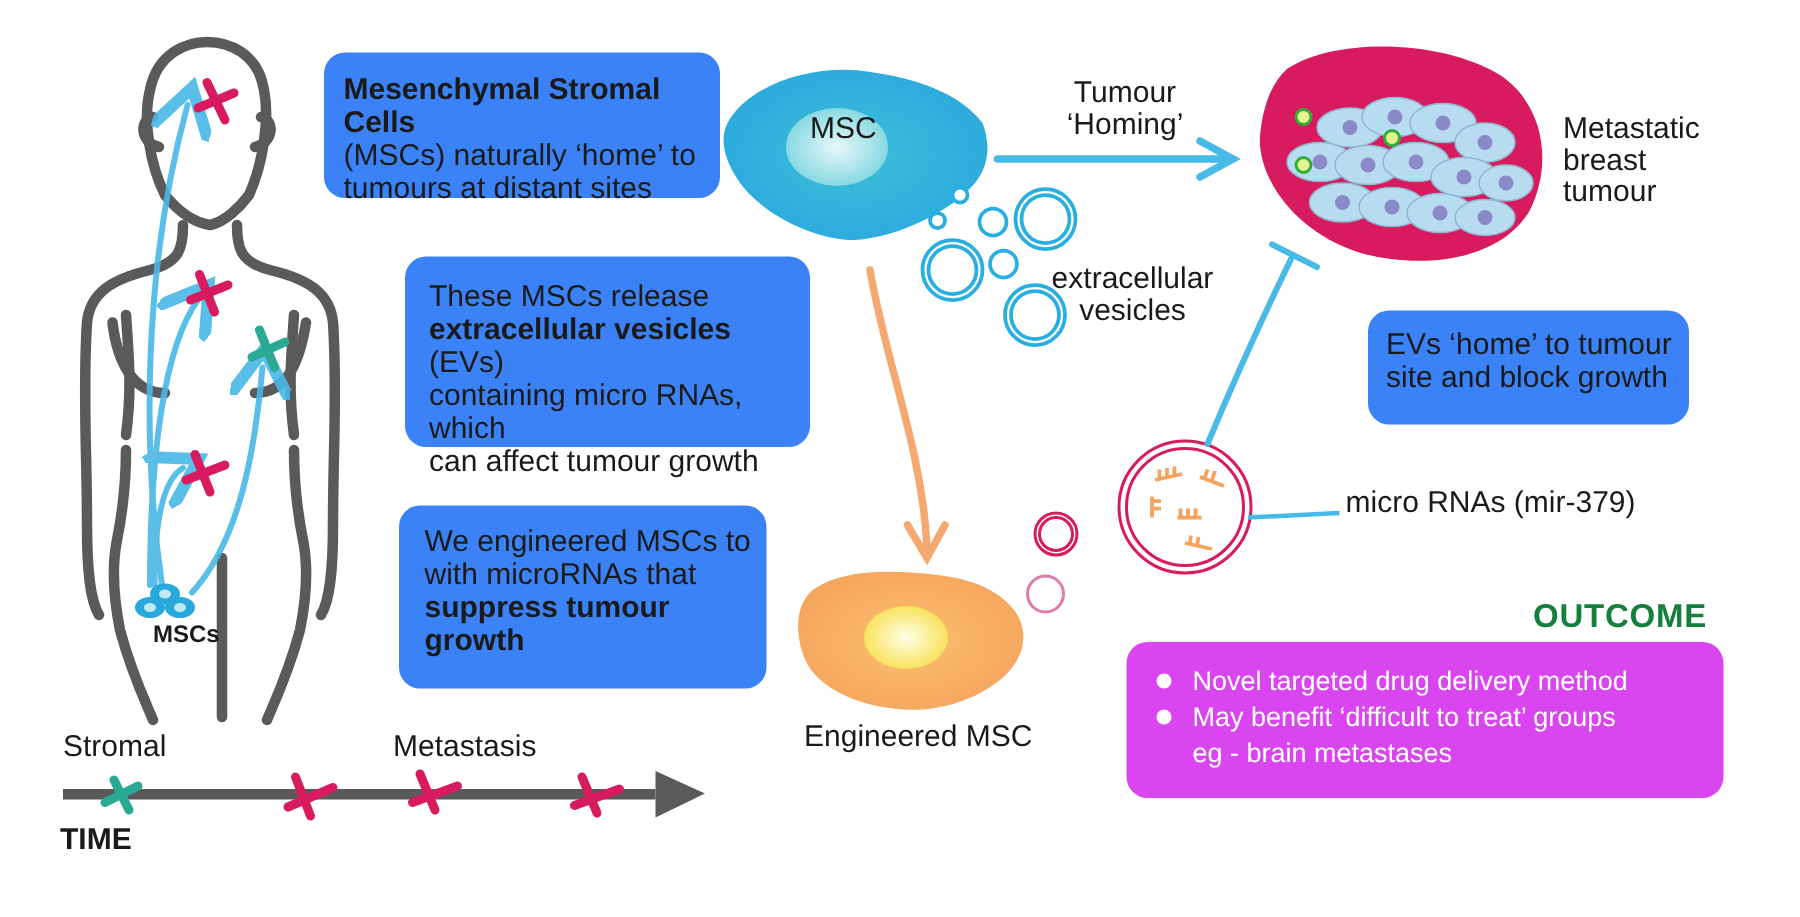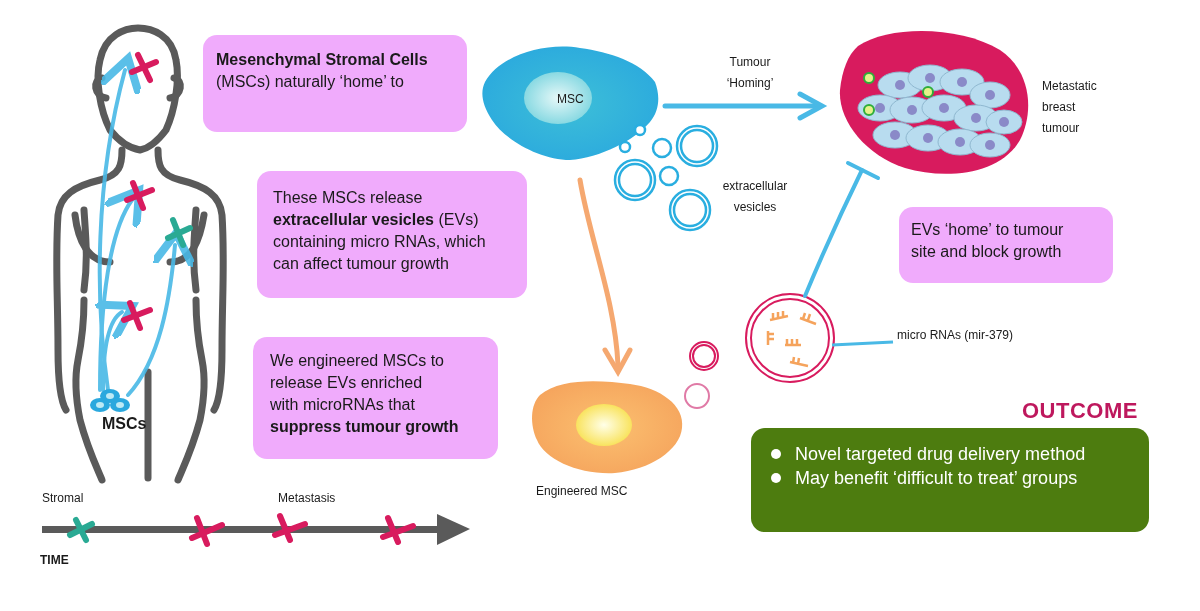--- a/index.html
+++ b/index.html
@@ -1,23 +1,23 @@
 <!DOCTYPE html>
 <html><head>
 <meta charset="utf-8">
 <style>
   html,body{margin:0;padding:0;background:#fff;}
   body{width:1200px;height:611px;position:relative;overflow:hidden;font-family:"Liberation Sans","DejaVu Sans",sans-serif;color:#111;}
-  .pinkbox{position:absolute;background:#f0abfc;border-radius:14px;font-size:16px;line-height:22px;color:#1a1a1a;box-sizing:border-box;}
+  .pinkbox{position:absolute;background:#3b82f6;border-radius:14px;font-size:20px;line-height:22px;color:#1a1a1a;box-sizing:border-box;margin-left:13px;}
   .pinkbox b{font-weight:bold;}
-  .lbl{position:absolute;font-size:12px;line-height:21px;color:#1a1a1a;}
+  .lbl{position:absolute;font-size:20px;line-height:21px;color:#1a1a1a;}
   .center{text-align:center;}
   svg{position:absolute;left:0;top:0;}
-  .outcome-title{position:absolute;left:1022px;top:398px;font-size:22px;font-weight:bold;color:#be185d;letter-spacing:0.5px;text-align:right;}
-  .outcome-box{position:absolute;left:751px;top:428px;width:398px;height:104px;background:#4d7c0f;border-radius:14px;color:#fff;font-size:18px;line-height:24px;box-sizing:border-box;padding:14px 10px 0 20px;}
+  .outcome-title{position:absolute;left:1022px;top:398px;font-size:22px;font-weight:bold;color:#15803d;letter-spacing:0.5px;text-align:right;}
+  .outcome-box{position:absolute;left:751px;top:428px;width:398px;height:104px;background:#d946ef;border-radius:14px;color:#fff;font-size:18px;line-height:24px;box-sizing:border-box;padding:14px 10px 0 20px;}
   .outcome-box .row{display:flex;align-items:flex-start;}
   .outcome-box .dot{width:10px;height:10px;border-radius:50%;background:#fff;margin:7px 14px 0 0;flex:none;}
   .outcome-box .cont{padding-left:24px;}
 </style>
 </head>
 <body>
 
 <svg width="1200" height="611" viewBox="0 0 1200 611">
   <defs>
     <radialGradient id="mscGrad" cx="50%" cy="50%" r="60%">
@@ -205,42 +205,42 @@
       <circle cx="869" cy="78" r="5"></circle>
       <circle cx="928" cy="92" r="5"></circle>
       <circle cx="869" cy="110" r="5"></circle>
     </g>
   </g>
 </svg>
 
 <div class="pinkbox" style="left:203px;top:35px;width:264px;height:97px;padding:14px 0 0 13px;">
   <div><b>Mesenchymal Stromal Cells</b></div>
   <div>(MSCs) naturally ‘home’ to</div>
+  <div>tumours at distant sites</div>
 </div>
 
 <div class="pinkbox" style="left:257px;top:171px;width:270px;height:127px;padding:16px 0 0 16px;">
   <div>These MSCs release</div>
   <div><b>extracellular vesicles</b><span> (EVs)</span></div>
   <div>containing micro RNAs, which</div>
   <div>can affect tumour growth</div>
 </div>
 
 <div class="pinkbox" style="left:253px;top:337px;width:245px;height:122px;padding:13px 0 16px 17px;">
   <div>We engineered MSCs to</div>
-  <div>release EVs enriched</div>
   <div>with microRNAs that</div>
   <div><b>suppress tumour growth</b></div>
 </div>
 
 <div class="pinkbox" style="left:899px;top:207px;width:214px;height:76px;padding:12px 0 0 12px;">
   <div>EVs ‘home’ to tumour</div>
   <div>site and block growth</div>
 </div>
 
-<div class="lbl" style="left:540px;top:89px;margin-left:17px;">MSC</div>
+<div class="lbl" style="left:540px;top:76px;">MSC</div>
 
 <div class="lbl center" style="left:700px;top:52px;width:100px;">
   <div>Tumour</div>
   <div>‘Homing’</div>
 </div>
 
 <div class="lbl" style="left:1042px;top:76px;">
   <div>Metastatic</div>
   <div>breast</div>
   <div>tumour</div>
@@ -253,26 +253,27 @@
 
 <div class="lbl" style="left:897px;top:325px;">
   <div>micro RNAs (mir-379)</div>
 </div>
 
 <div class="lbl" style="left:536px;top:481px;">Engineered MSC</div>
 
 <div class="lbl" style="left:102px;top:413px;font-size:16px;font-weight:bold;">MSCs</div>
 
 <div class="lbl" style="left:42px;top:488px;">Stromal</div>
-<div class="lbl" style="left:262px;top:488px;margin-left:16px;">Metastasis</div>
+<div class="lbl" style="left:262px;top:488px;">Metastasis</div>
 <div class="lbl" style="left:40px;top:550px;font-weight:bold;">TIME</div>
 
 <div class="outcome-title">OUTCOME</div>
 <div class="outcome-box">
   <div class="row">
     <span class="dot"></span>
     <span>Novel targeted drug delivery method</span>
   </div>
   <div class="row">
     <span class="dot"></span>
     <span>May benefit ‘difficult to treat’ groups</span>
   </div>
+  <div class="cont">eg - brain metastases</div>
 </div>
 
 </body></html>

